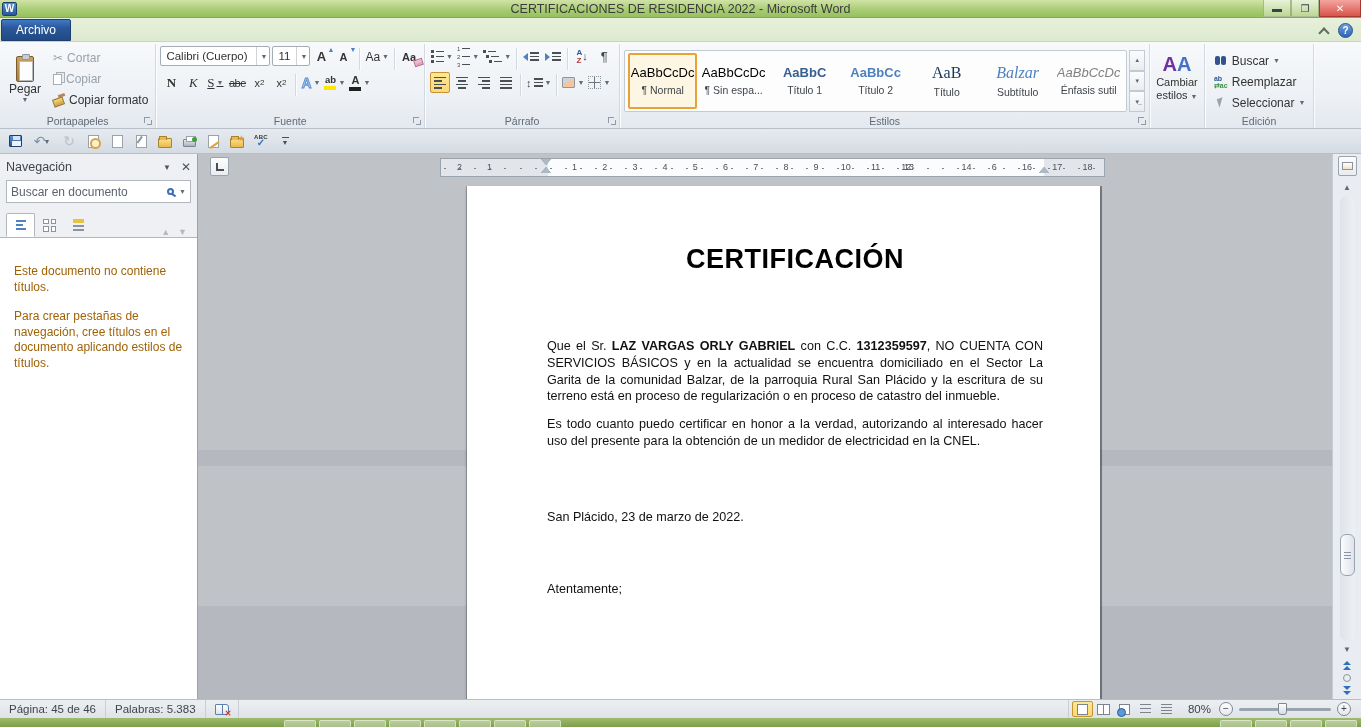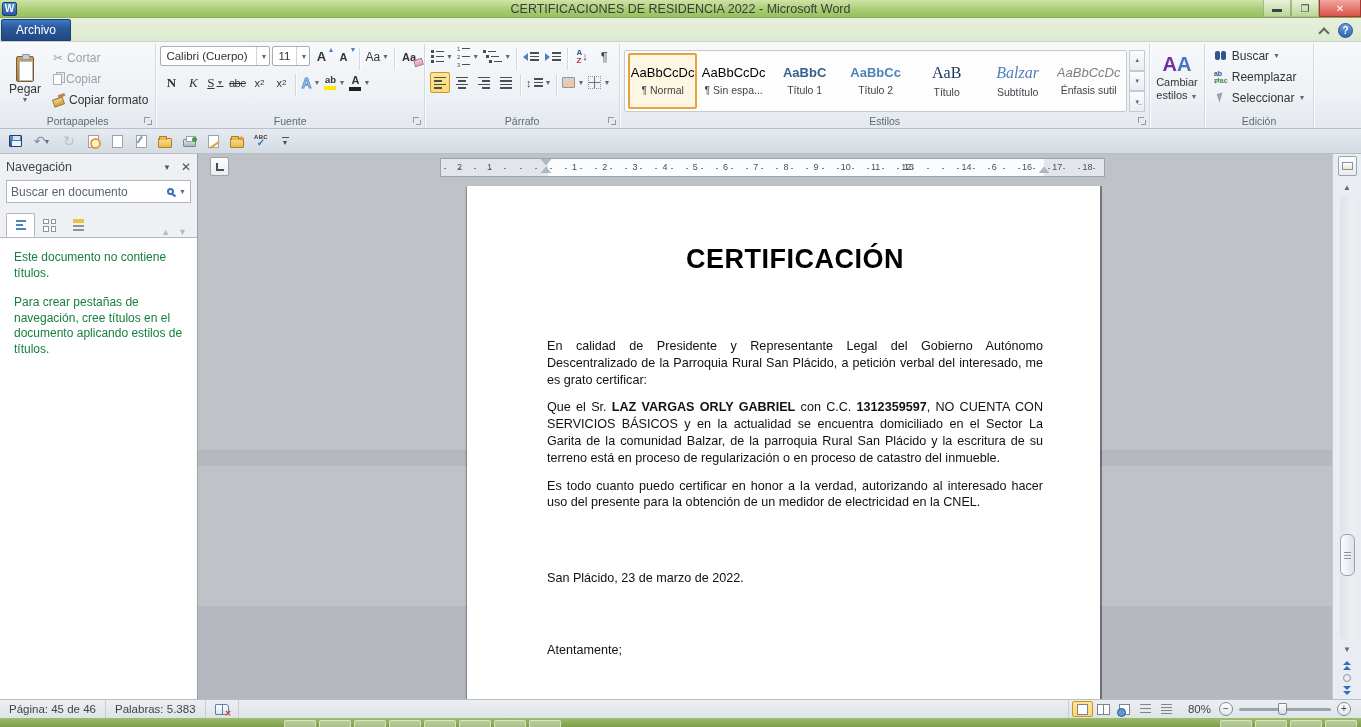--- a/index.html
+++ b/index.html
@@ -154,21 +154,21 @@
   .navhead .x{margin-left:10px;font-size:12px;color:#4a5560}
   .navsearch{margin:0 6px;height:23px;background:#fff;border:1px solid #b0b7bf;display:flex;align-items:center;padding:0 4px}
   .navsearch input{flex:1;border:none;outline:none;font-size:12px;color:#444;font-family:"Liberation Sans",sans-serif;background:transparent;min-width:0}
   .navsearch input::placeholder{color:#5a6470;opacity:1}
   .ico-mag{width:7px;height:7px;border:2px solid #3a6fc0;border-radius:50%;position:relative;margin-right:3px}
   .ico-mag::after{content:"";position:absolute;right:-4px;bottom:-3px;width:5px;height:2px;background:#3a6fc0;transform:rotate(35deg)}
   .navtabs{display:flex;align-items:flex-end;margin:8px 6px 0 6px;height:26px}
   .navtab{width:29px;height:24px;display:flex;align-items:center;justify-content:center;border:1px solid transparent}
   .navtab.sel{background:#fff;border-color:#b0b7bf;border-bottom-color:#fff;border-radius:2px 2px 0 0}
   .navarrows{margin-left:auto;display:flex;gap:8px;color:#b3bac2;font-size:9px;padding-right:4px}
-  .navbody{flex:1;background:#fff;border-top:1px solid #b0b7bf;margin:0 0 0 0;padding:12px 14px;font-size:12px;color:#15803d;line-height:1.3}
+  .navbody{flex:1;background:#fff;border-top:1px solid #b0b7bf;margin:0 0 0 0;padding:26px 14px;font-size:12px;color:#a16207;line-height:1.3}
   .navbody p{margin-bottom:14px}
   .nt-lines{display:inline-flex;flex-direction:column;gap:2px}
   .nt-lines i{display:block;height:2px;background:#4f81bd}
   .nt-grid{width:13px;height:13px;display:grid;grid-template-columns:1fr 1fr;gap:2px}
   .nt-grid i{border:1px solid #8a94a0;background:#fff}
   .nt-res{display:inline-flex;flex-direction:column;gap:2px}
   .nt-res i{display:block;height:2px;background:#8a94a0}
   .nt-res i:first-child{background:#e8c33c;height:4px}
 
   
@@ -512,21 +512,21 @@
     </div>
     <div class="grp-label">Estilos</div>
     <span class="dlg"></span>
   </div>
 
   <div class="grp changestyles">
     <span class="ico-aa"><b>A</b><b>A</b></span>
     <span class="cslbl"><span>Cambiar</span><br><span>estilos</span> <span style="font-size:7px;color:#5f6a76">▼</span></span>
   </div>
 
-  <div class="grp" style="display:flex;align-items:flex-start">
+  <div class="grp" style="display:flex;align-items:flex-end">
     <div class="editrows">
       <div class="editrow">
         <span class="icon">
             <span class="ico-binoc"></span>
           </span>
         <span>Buscar</span>
           <span class="dd" style="font-size:7px;color:#5f6a76;margin-left:4px">▼</span>
       </div>
       <div class="editrow">
         <span class="icon">
@@ -718,21 +718,20 @@
           <span class="rdot" style="left: 637.2px;"></span>
           <span class="rdot" style="left: 652.3px;"></span>
         </div>
     </div>
     <div class="canvas">
       <div class="band" style="top:268px;height:16px"></div>
       <div class="band" style="top:424px;bottom:0"></div>
       <div class="page">
         <div class="doc-title">CERTIFICACIÓN</div>
         <div class="docbody" id="doc-body">
-            <p><span>En calidad de Presidente y Representante Legal del Gobierno Autónomo Descentralizado de la Parroquia Rural San Plácido, a petición verbal del  interesado, me es grato certificar:</span></p>
             <p><span>Que el Sr. </span><span style="font-weight: bold;">LAZ VARGAS ORLY GABRIEL</span><span> con C.C. </span><span style="font-weight: bold;">1312359597</span><span>, NO CUENTA CON SERVICIOS BÁSICOS y en la actualidad se encuentra domiciliado en el Sector La Garita de la comunidad Balzar, de la parroquia Rural San Plácido y la escritura de su terreno está en proceso de regularización o en proceso de catastro del inmueble.</span></p>
             <p><span>Es todo cuanto puedo certificar en honor a la verdad, autorizando al  interesado hacer uso del presente para la obtención de un medidor de electricidad en la CNEL.</span></p>
           </div>
         <div class="dateline">San Plácido, 23 de marzo de 2022.</div>
         <div class="closing">Atentamente;</div>
       </div>
     </div>
   </div>
 
   <div class="scrollcol">

